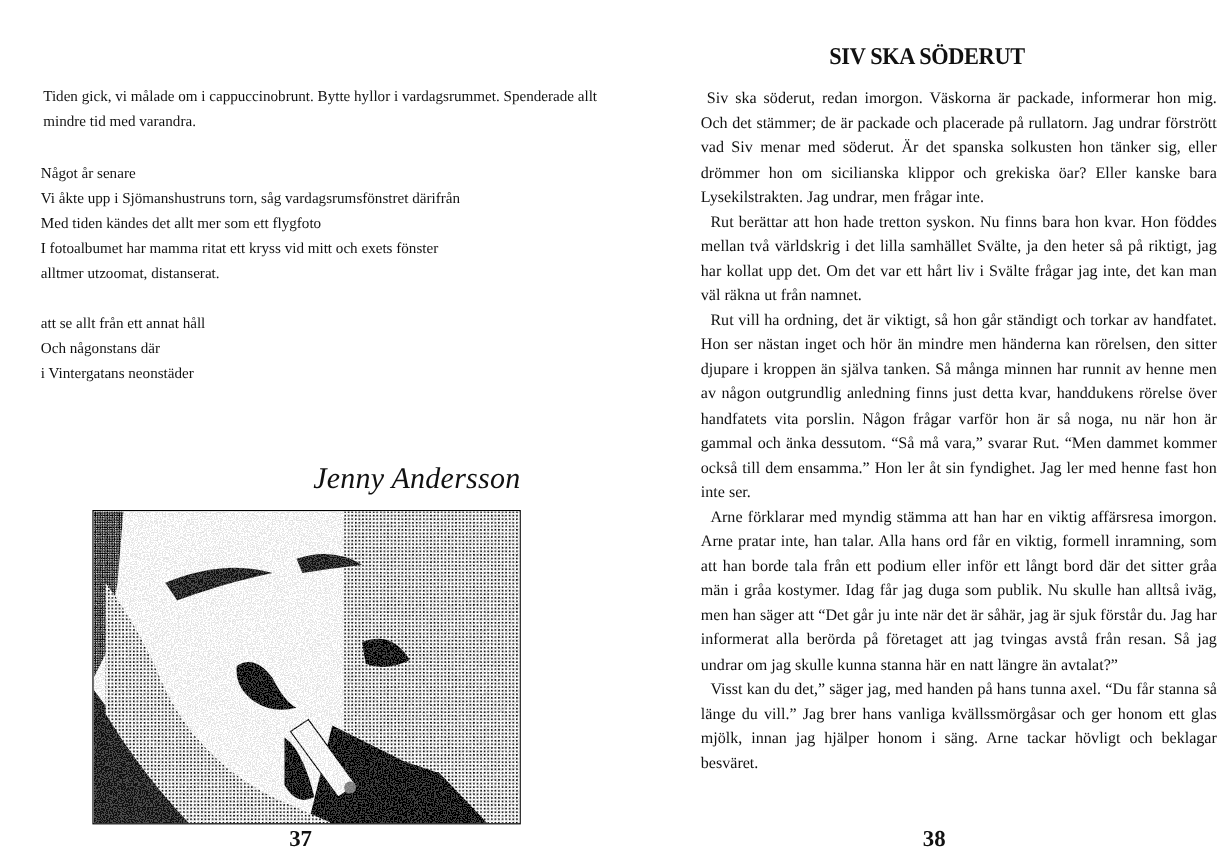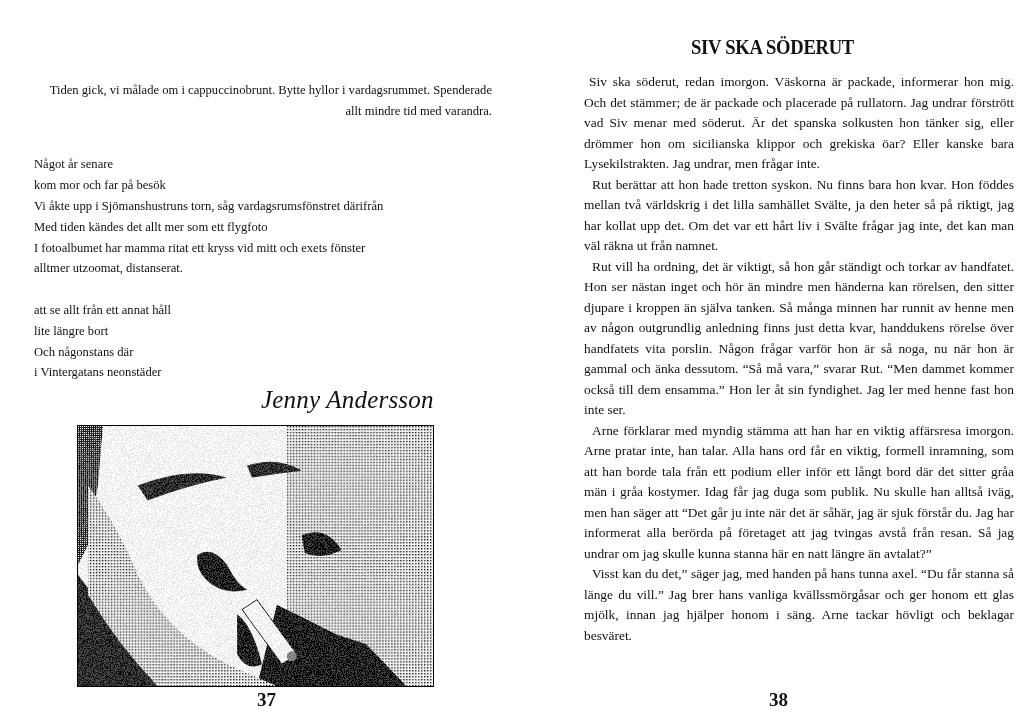--- a/index.html
+++ b/index.html
@@ -2,57 +2,55 @@
 <html><head>
 <meta charset="utf-8">
 <style>
   html, body { margin: 0; padding: 0; background: #ffffff; }
   body { width: 1024px; height: 723px; position: relative; overflow: hidden; color: #111; font-family: "Liberation Serif", serif; }
   .page { position: absolute; top: 0; height: 609px; }
   #page-left { left: 0; width: 512px; }
   #page-right { left: 512px; width: 512px; }
 
   .left-text { position: absolute; left: 34px; top: 68px; width: 470px; font-size: 12.6px; line-height: 20.8px; }
-  .left-text .para { margin: 12px; text-align: right; }
+  .left-text .para { margin: 2px; }
   .left-text .spacer { height: 20.8px; }
 
   .author { position: absolute; left: 261px; top: 386px; font-style: italic; font-size: 25px; letter-spacing: 0.2px; }
 
   .photo { position: absolute; left: 77px; top: 425px; width: 357px; height: 262px; border: 1px solid #000; box-sizing: border-box; overflow: hidden; background: #fff; }
   .photo svg { width: 100%; height: 100%; display: block; }
 
   .pagenum { position: absolute; font-weight: bold; font-size: 19px; top: 689px; }
-  #pn-left { left: 257px; }
+  #pn-left { left: 241px; }
   #pn-right { left: 257px; }
 
   .title { position: absolute; left: 0; width: 512px; top: 36px; text-align: center; font-weight: bold; font-size: 20px; letter-spacing: -0.3px; transform: scaleX(0.93); transform-origin: 320px 0; }
 
   .story { position: absolute; left: 52px; top: 72px; width: 430px; font-size: 13.4px; line-height: 20.5px; text-align: justify; margin-left: 20px; }
   .story p { margin: 0; text-indent: 8px; }
   .story p.first { text-indent: 5px; }
 </style>
 </head>
 <body>
 
 <div class="page" id="page-left">
   <div class="left-text">
     <p class="para">Tiden gick, vi målade om i cappuccinobrunt. Bytte hyllor i vardagsrummet. Spenderade allt mindre tid med varandra.</p>
     <div class="spacer"></div>
     <div>
       <div>Något år senare</div>
-      <div>kom mor och far på besök</div>
       <div>Vi åkte upp i Sjömanshustruns torn, såg vardagsrumsfönstret därifrån</div>
       <div>Med tiden kändes det allt mer som ett flygfoto</div>
       <div>I fotoalbumet har mamma ritat ett kryss vid mitt och exets fönster</div>
       <div>alltmer utzoomat, distanserat.</div>
     </div>
     <div class="spacer"></div>
     <div>
       <div>att se allt från ett annat håll</div>
-      <div>lite längre bort</div>
       <div>Och någonstans där</div>
       <div>i Vintergatans neonstäder</div>
     </div>
   </div>
 
   <div class="author">Jenny Andersson</div>
 
   <div class="photo" title="Halftone black-and-white portrait of a man with a cigarette in his mouth">
     <svg viewBox="0 0 357 262" preserveAspectRatio="none">
       <defs>

